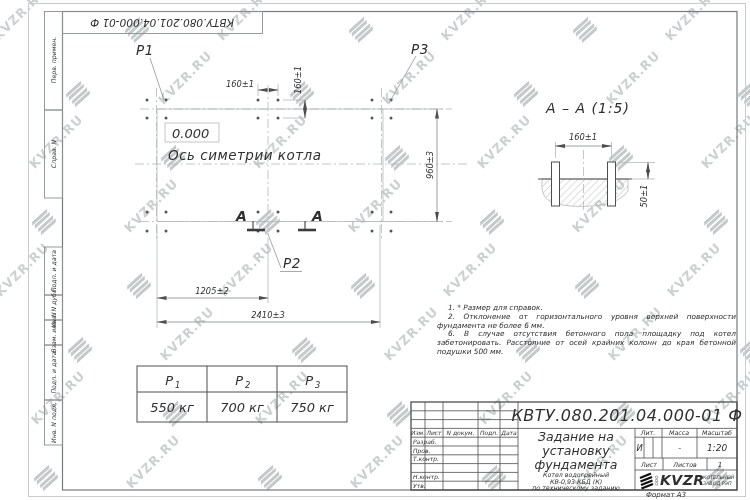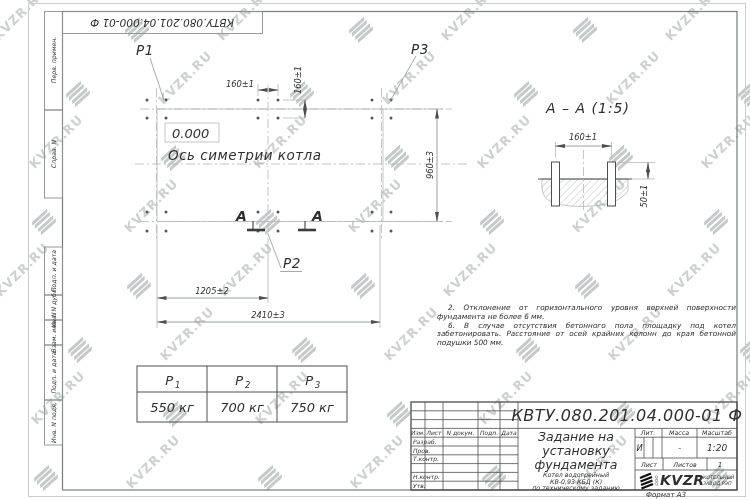--- a/index.html
+++ b/index.html
@@ -468,17 +468,18 @@
         <text class="logo-ooo" text-anchor="middle" transform="rotate(-90 656.5 480.5)" x="656.5" y="482">ООО</text>
         <text class="logo-name" x="660" y="485">KVZR</text>
         <text class="logo-cap" x="703" y="478.5">КОТЕЛЬНЫЙ</text>
         <text class="logo-cap" x="703" y="484.5">ЗАВОД РЭП</text>
       </g>
       <text class="t7" text-anchor="middle" x="666" y="497">Формат А3</text>
     </g>
   </svg>
 
   <div id="notes">
+    <div>1. * Размер для справок.</div>
     <div>2. Отклонение от горизонтального уровня верхней поверхности фундамента не более 6 мм.</div>
     <div>6. В случае отсутствия бетонного пола площадку под котел забетонировать. Расстояние от осей крайних колонн до края бетонной подушки 500 мм.</div>
   </div>
 
 </div>
 
 </body></html>

